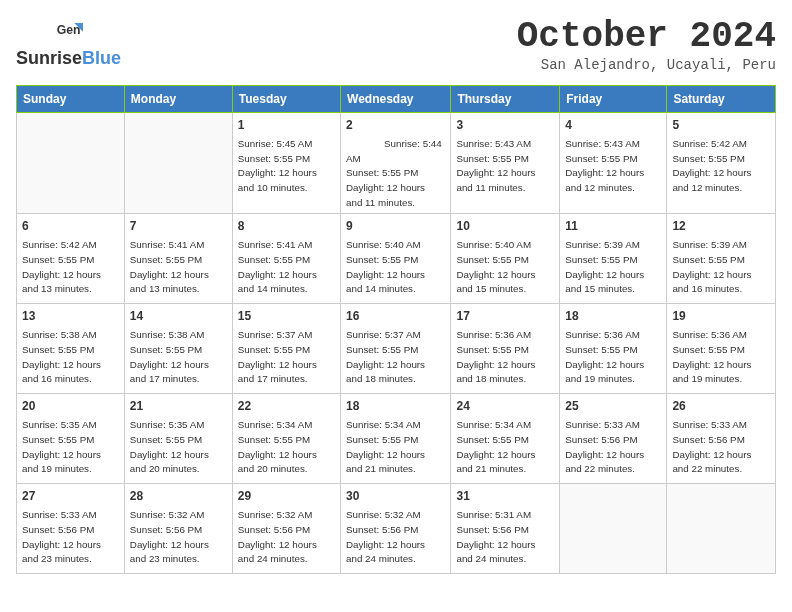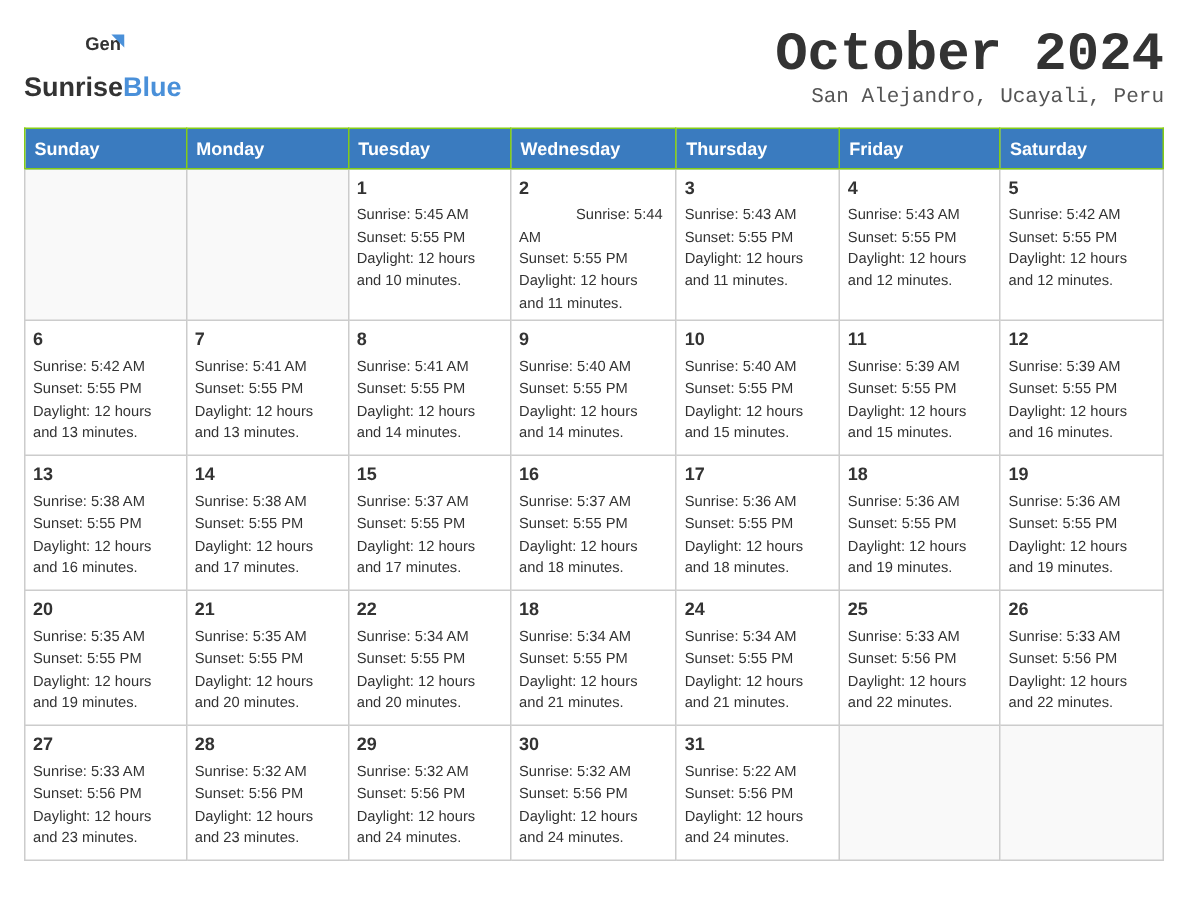--- a/index.html
+++ b/index.html
@@ -249,21 +249,21 @@
 Daylight: 12 hours
 and 23 minutes.</span></td>
         <td><span class="day-number">29</span><span class="day-detail" style="white-space: pre-line;">Sunrise: 5:32 AM
 Sunset: 5:56 PM
 Daylight: 12 hours
 and 24 minutes.</span></td>
         <td><span class="day-number">30</span><span class="day-detail" style="white-space: pre-line;">Sunrise: 5:32 AM
 Sunset: 5:56 PM
 Daylight: 12 hours
 and 24 minutes.</span></td>
-        <td><span class="day-number">31</span><span class="day-detail" style="white-space: pre-line;">Sunrise: 5:22 AM
+        <td><span class="day-number">31</span><span class="day-detail" style="white-space: pre-line;">Sunrise: 5:31 AM
 Sunset: 5:56 PM
 Daylight: 12 hours
 and 24 minutes.</span></td>
         <td class="empty"></td>
         <td class="empty"></td>
       </tr>
     </tbody>
 </table>
 
 </body></html>

